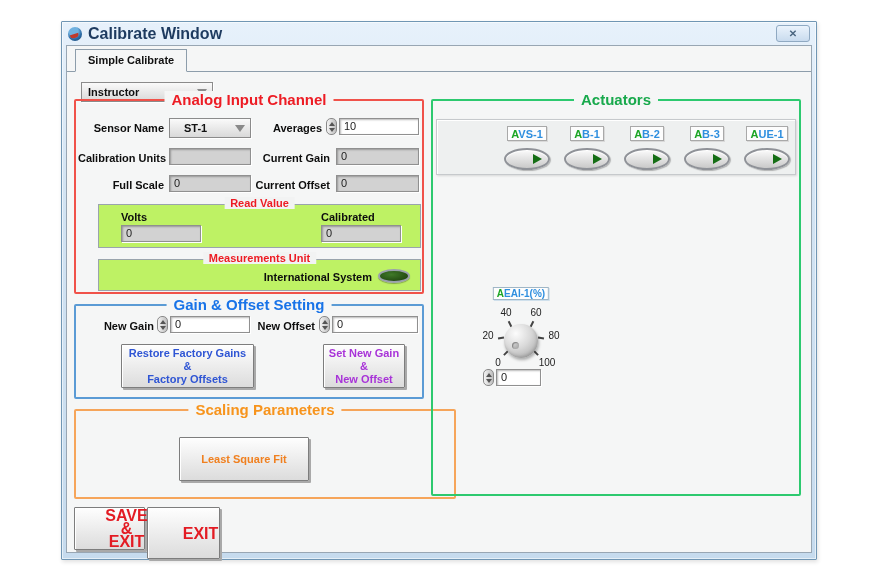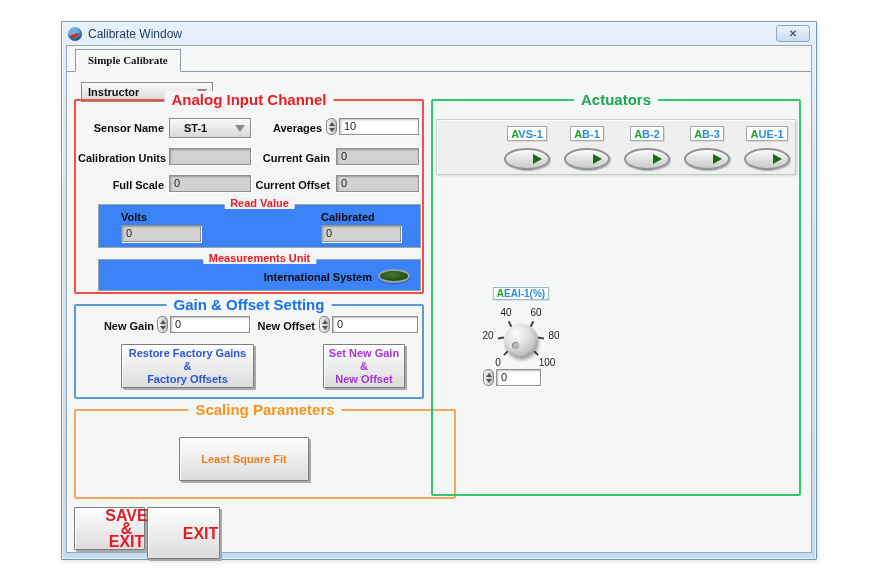--- a/index.html
+++ b/index.html
@@ -9,45 +9,45 @@
     background:linear-gradient(180deg,#e7f1fb 0%,#d3e4f3 30%,#c6dbee 100%);
     border:1px solid #7096b4; border-radius:1px; padding:0 4px 4px 4px;
     box-shadow:0 0 0 1px rgba(255,255,255,.55) inset, 1px 2px 4px rgba(0,0,0,.12); }
 
   .titlebar { height:23px; display:flex; align-items:center; gap:6px; padding:0 2px; }
   .title-icon { width:14px; height:14px; border-radius:50%;
     background:radial-gradient(circle at 40% 30%, #6fb1e0 0 35%, #2c6da8 60%, #163a63 100%);
     position:relative; flex:0 0 auto; }
   .title-icon::after { content:""; position:absolute; left:2px; top:7px; width:9px; height:4px;
     background:#c0392b; border-radius:0 0 6px 6px; transform:rotate(-18deg); }
-  .title-text { font-size:12px; color:#1d3a5f; }
+  .title-text { font-size:16px; color:#1d3a5f;font-weight:bold; }
   .close-btn { margin-left:auto; width:34px; height:17px; border-radius:3px;
     border:1px solid #8fa9c2; background:linear-gradient(#eaf3fc,#c9dbee);
     color:#4a657f; font-size:10px; font-weight:bold; line-height:15px; text-align:center; cursor:default; }
 
   .content { position:relative; height:508px; background:#f5f6f6; border:1px solid #98a6b3; }
 
   
-  .tabstrip { position:absolute; left:0; top:2px; right:0; height:24px; border-bottom:1px solid #8d9dab;font-family:Liberation Serif, serif; }
+  .tabstrip { position:absolute; left:0; top:2px; right:0; height:24px; border-bottom:1px solid #8d9dab; }
   .tab { position:absolute; left:8px; bottom:-1px; height:23px; padding:0 12px;
     background:#f5f6f6; border:1px solid #8d9dab; border-bottom:1px solid #f5f6f6;
     font-size:11px; font-weight:bold; color:#111; line-height:21px; }
 
   
   .ring { position:absolute; height:20px; border:1px solid #8b8b8b;
     background:linear-gradient(#fafafa,#d9d9d9); display:flex; align-items:center;
     font-size:11px; font-weight:bold; color:#111; box-shadow:1px 1px 0 #fff; }
   .ring .arrow { margin-left:auto; width:0; height:0; border-left:5px solid transparent;
     border-right:5px solid transparent; border-top:7px solid #8a8a8a; margin-right:5px; }
 
   
   .group { position:absolute; border:2px solid; border-radius:2px; }
   .group-title { position:absolute; top:-10px; left:50%; transform:translateX(-50%);
     background:#f5f6f6; padding:0 7px; font-size:15px; font-weight:bold; white-space:nowrap; }
-  .subgroup { position:absolute; border:1px solid #9aa4ad; background:#3b82f6; }
+  .subgroup { position:absolute; border:1px solid #9aa4ad; background:#bef264; }
   .subgroup-title { position:absolute; top:-8px; left:50%; transform:translateX(-50%);
     background:#f2f3f3; padding:0 6px; font-size:11px; font-weight:bold; color:#ed1c24; white-space:nowrap; }
 
   .lbl { position:absolute; font-size:11px; font-weight:bold; color:#0d0d0d; white-space:nowrap; }
   .lbl.r { text-align:right; }
 
   .field { position:absolute; height:17px; border:1px solid #909090; background:#d2d2d2;
     font-size:11px; color:#222; padding:1px 4px; box-shadow:inset 1px 1px 2px rgba(0,0,0,.28), 1px 1px 0 #fff; }
   .field.white { background:#ffffff; }
 

